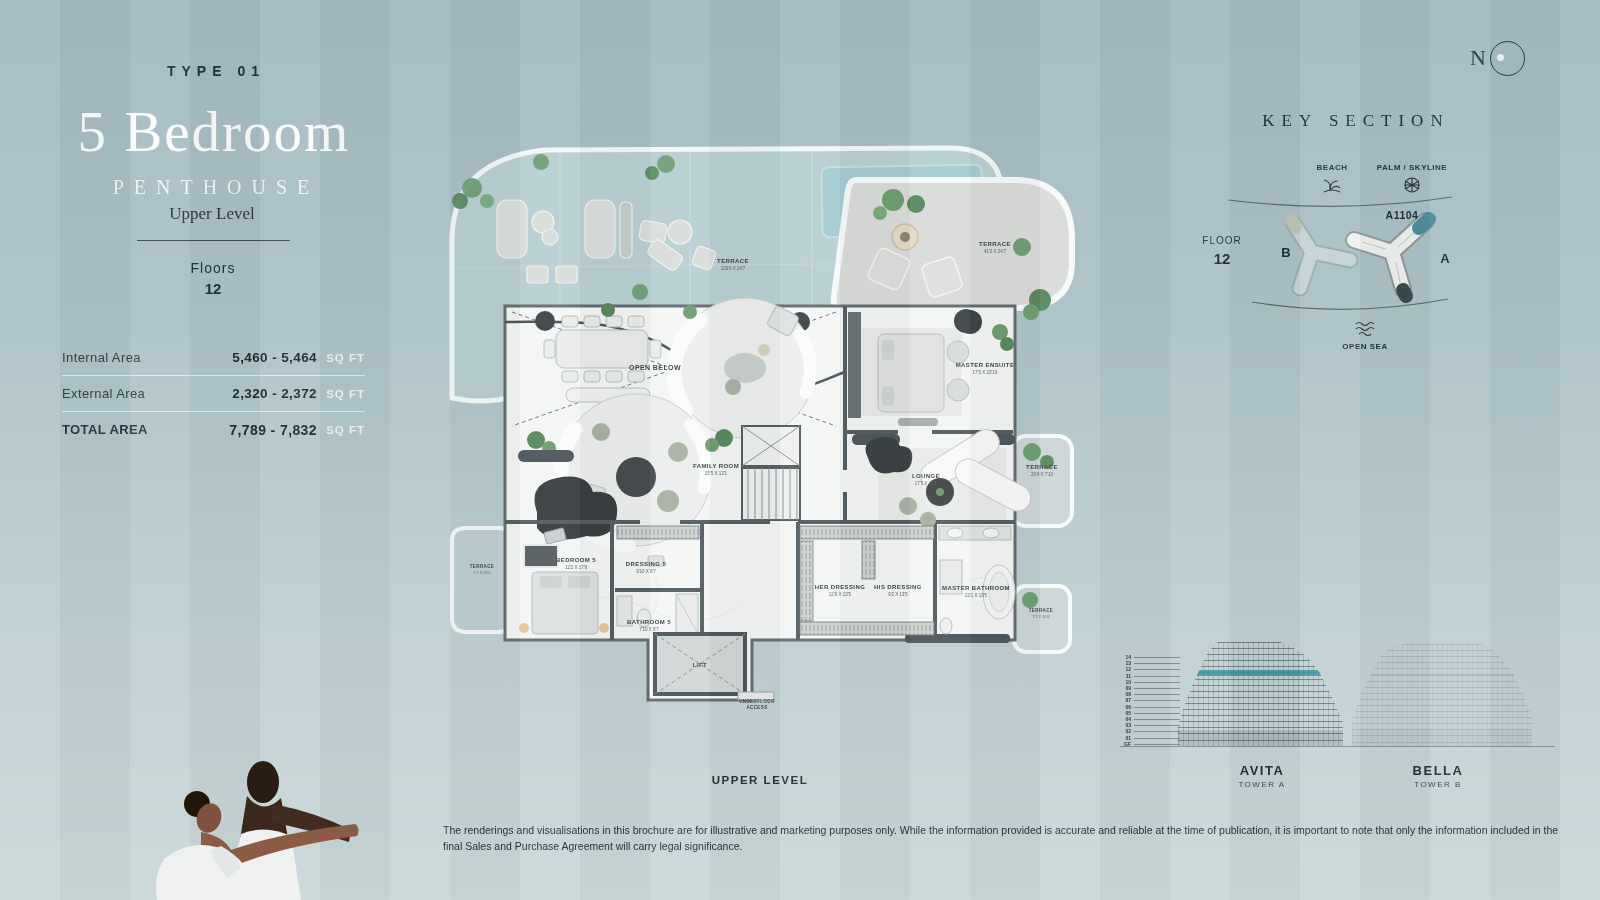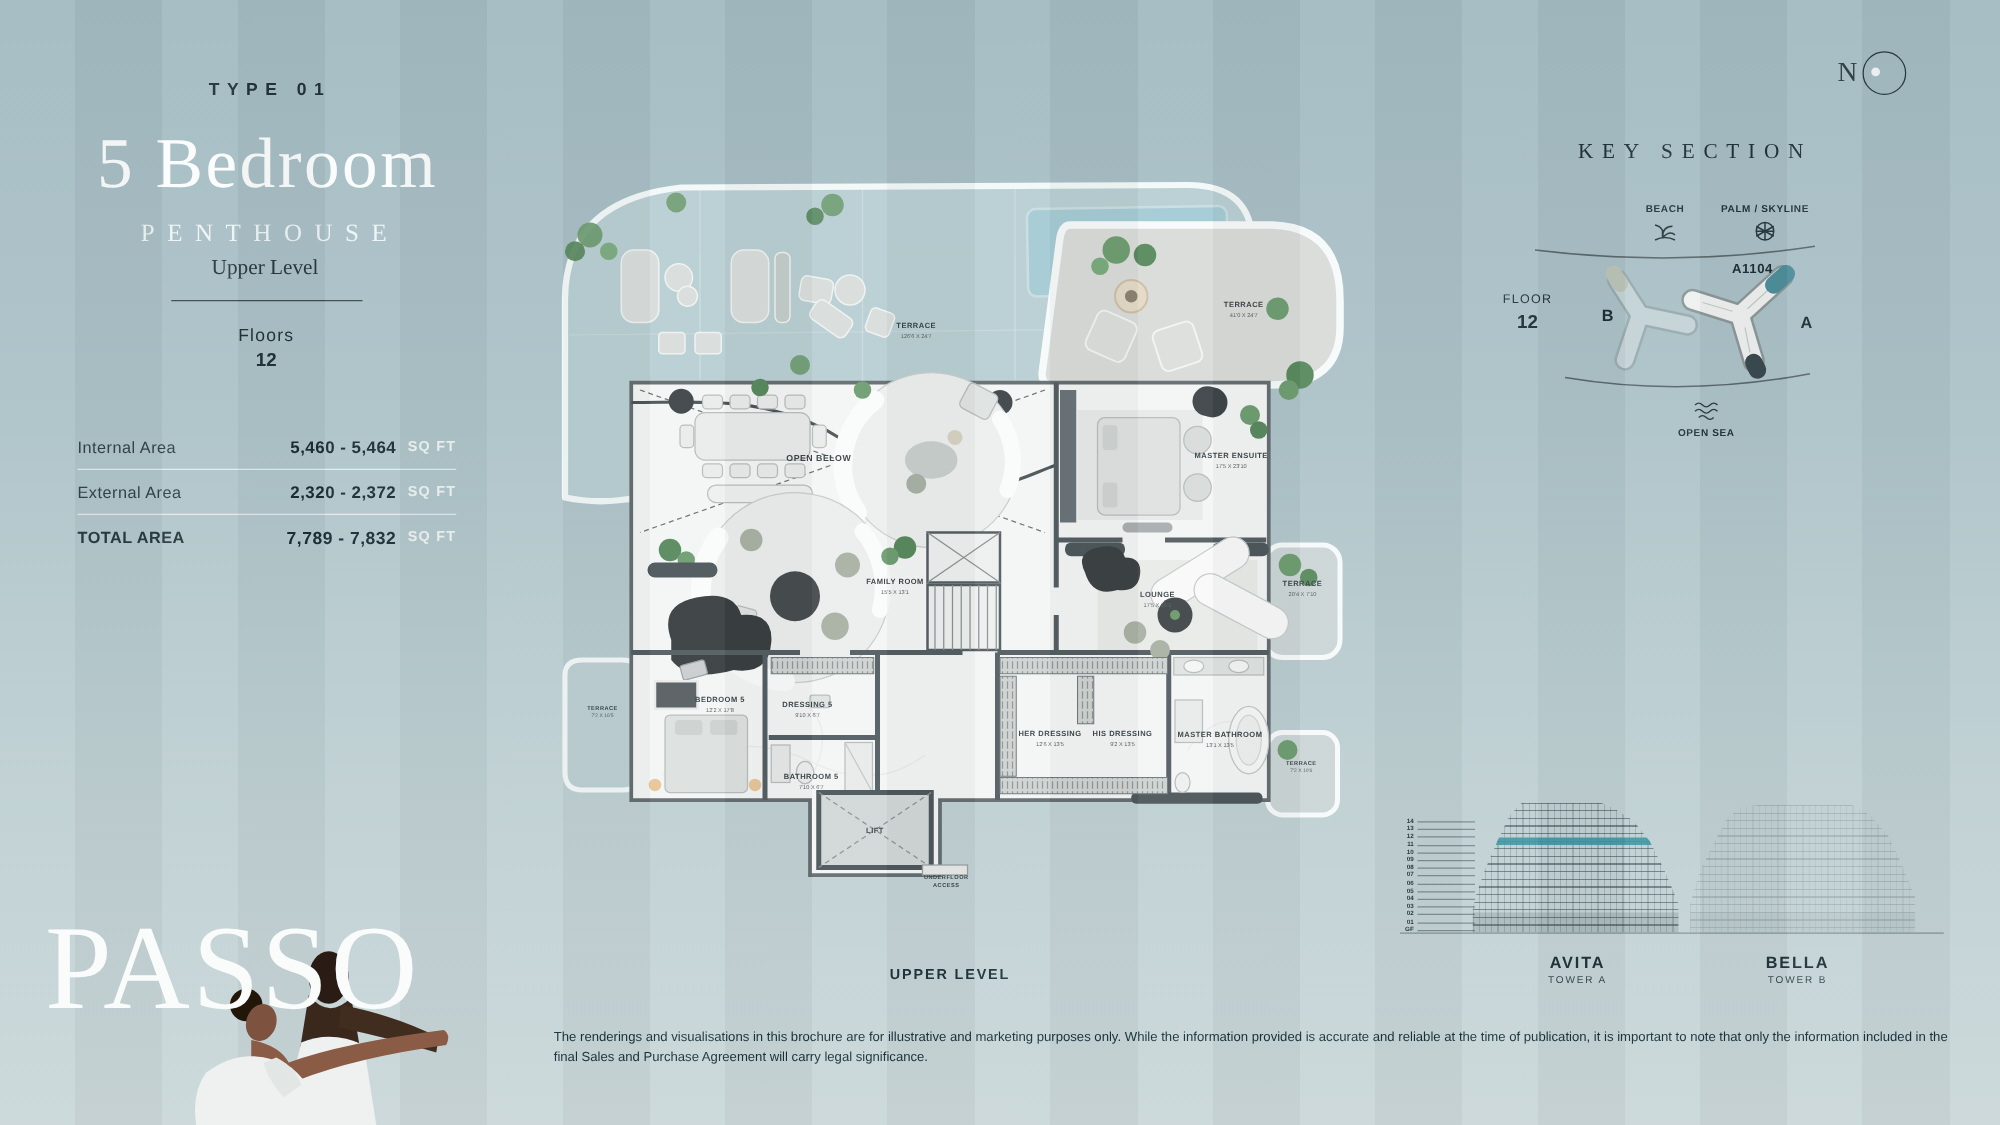--- a/index.html
+++ b/index.html
@@ -101,21 +101,20 @@
     </g>
 
     <g>
       <circle cx="92" cy="66" r="13" fill="#221609"></circle>
       <ellipse cx="104" cy="80" rx="12" ry="15" fill="#7d5340" transform="rotate(18 104 80)"></ellipse>
       <path d="M96,94 Q118,98 126,112 Q170,96 250,86 Q256,90 252,98 Q180,108 134,126 Q110,134 96,118 Z" fill="#8a5b45"></path>
       <path d="M60,120 Q92,96 128,116 Q150,134 150,162 L52,162 Q48,136 60,120 Z" fill="#eef1f0"></path>
       <path d="M116,108 Q132,116 136,130 L122,140 Q108,124 106,112 Z" fill="#e2e7e6"></path>
     </g>
   </svg>
-  <div class="abs serif brand-logo" style="left:36px;top:726px;z-index:5;">PASSO</div>
 
   <svg class="abs" style="left:430px;top:125px;" width="660" height="660" viewBox="430 125 660 660">
     <defs>
       <pattern id="ward" width="4" height="8" patternUnits="userSpaceOnUse">
         <rect width="4" height="8" fill="#cfd4d2"></rect>
         <line x1="2" y1="1" x2="2" y2="7" stroke="#8f9896" stroke-width="1"></line>
       </pattern>
     </defs>
 
     <g>

